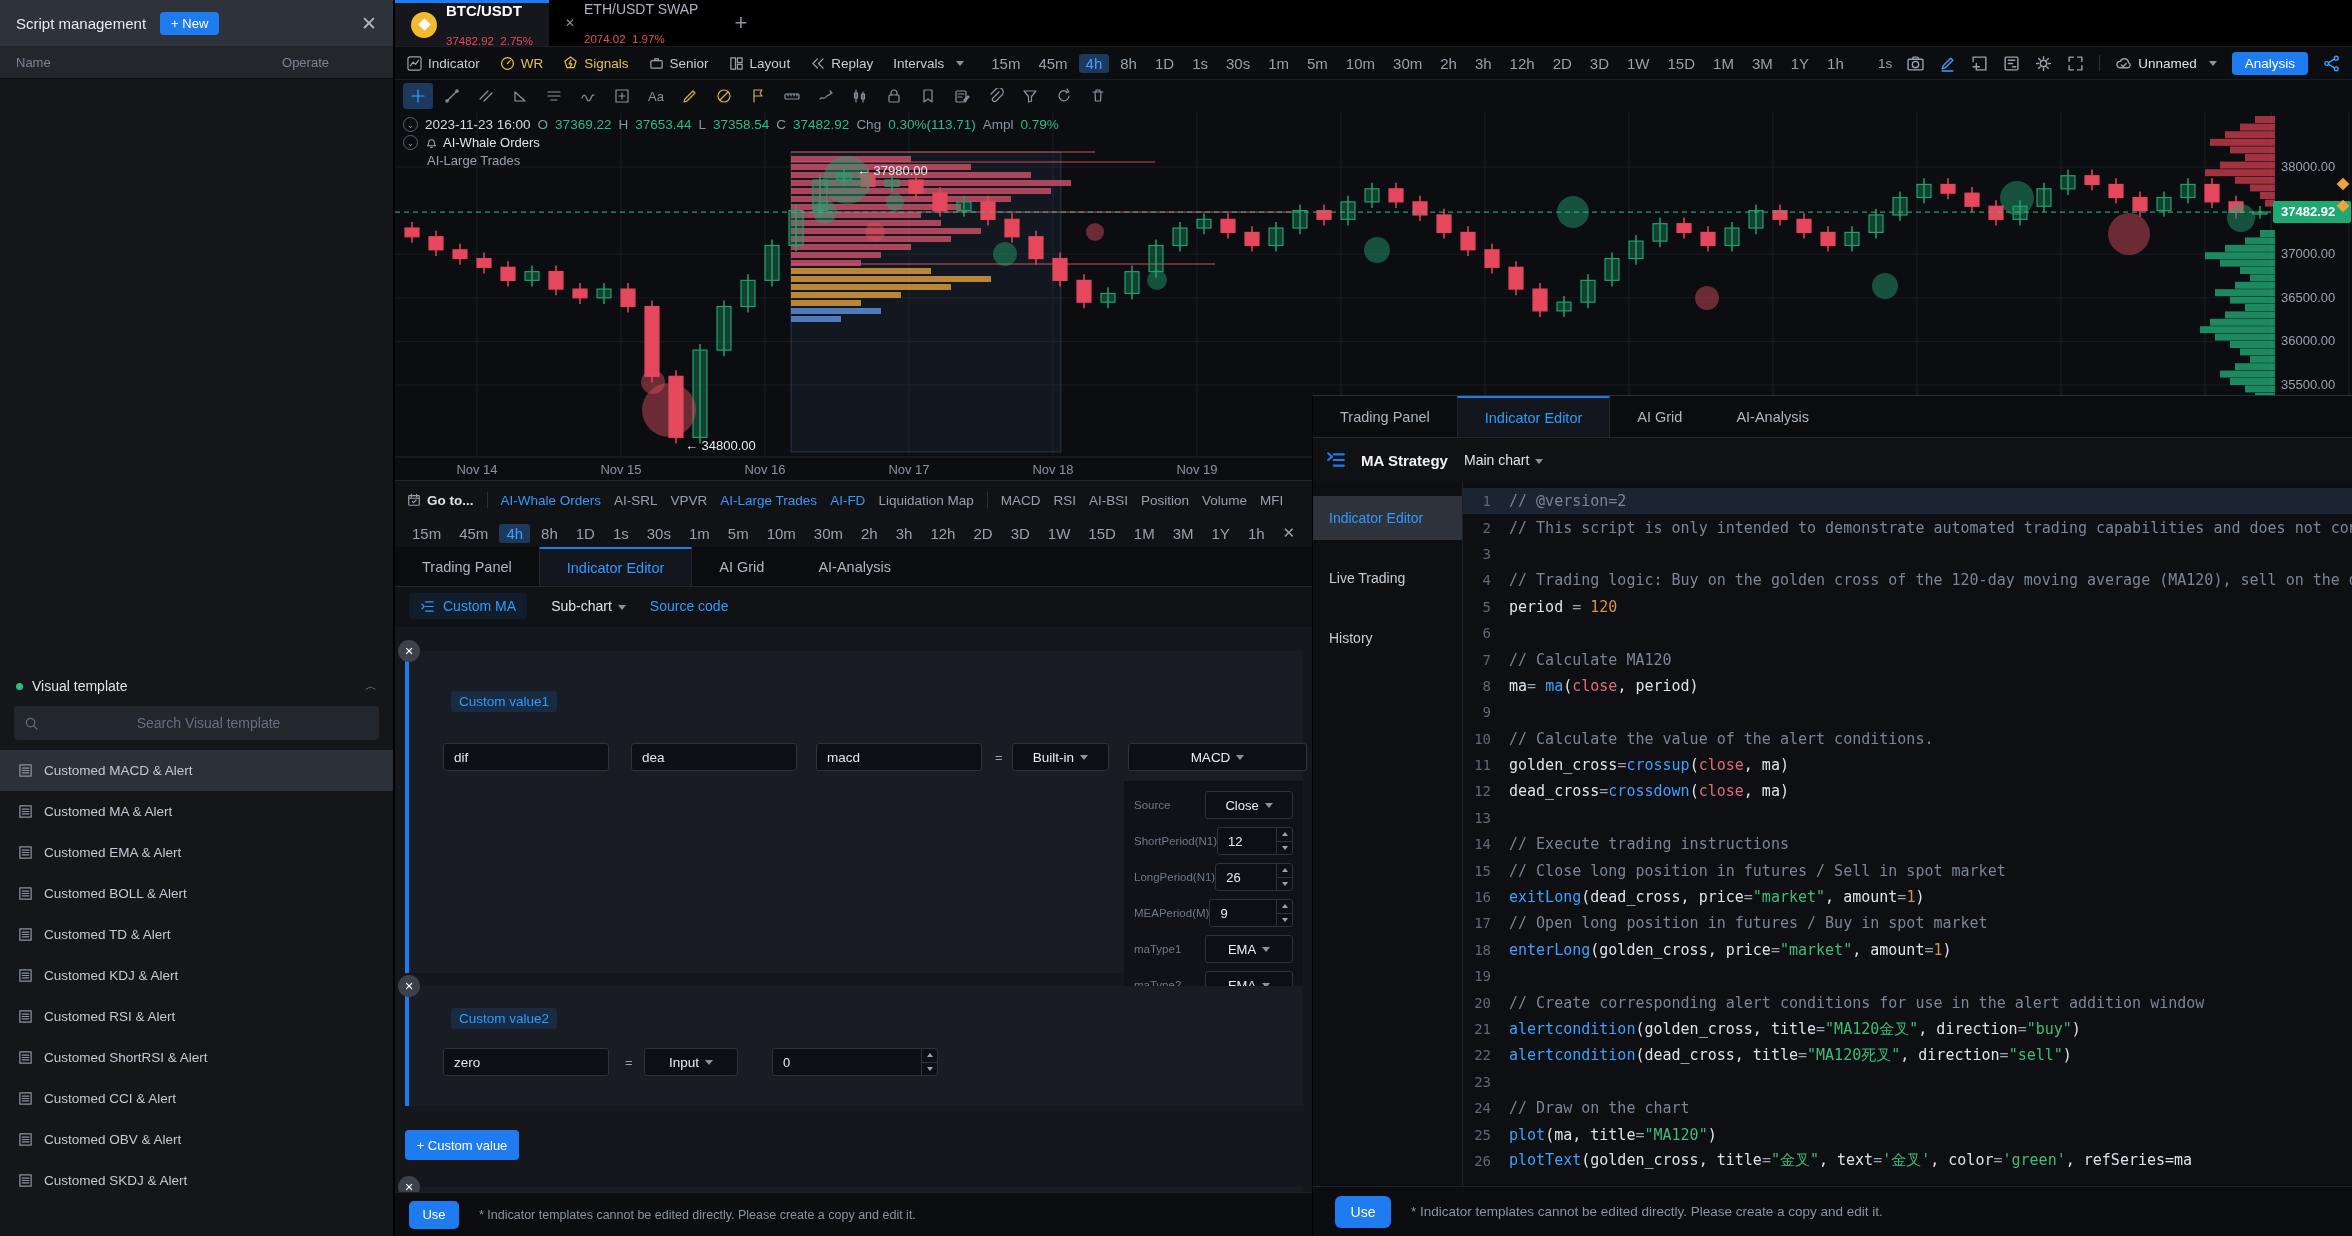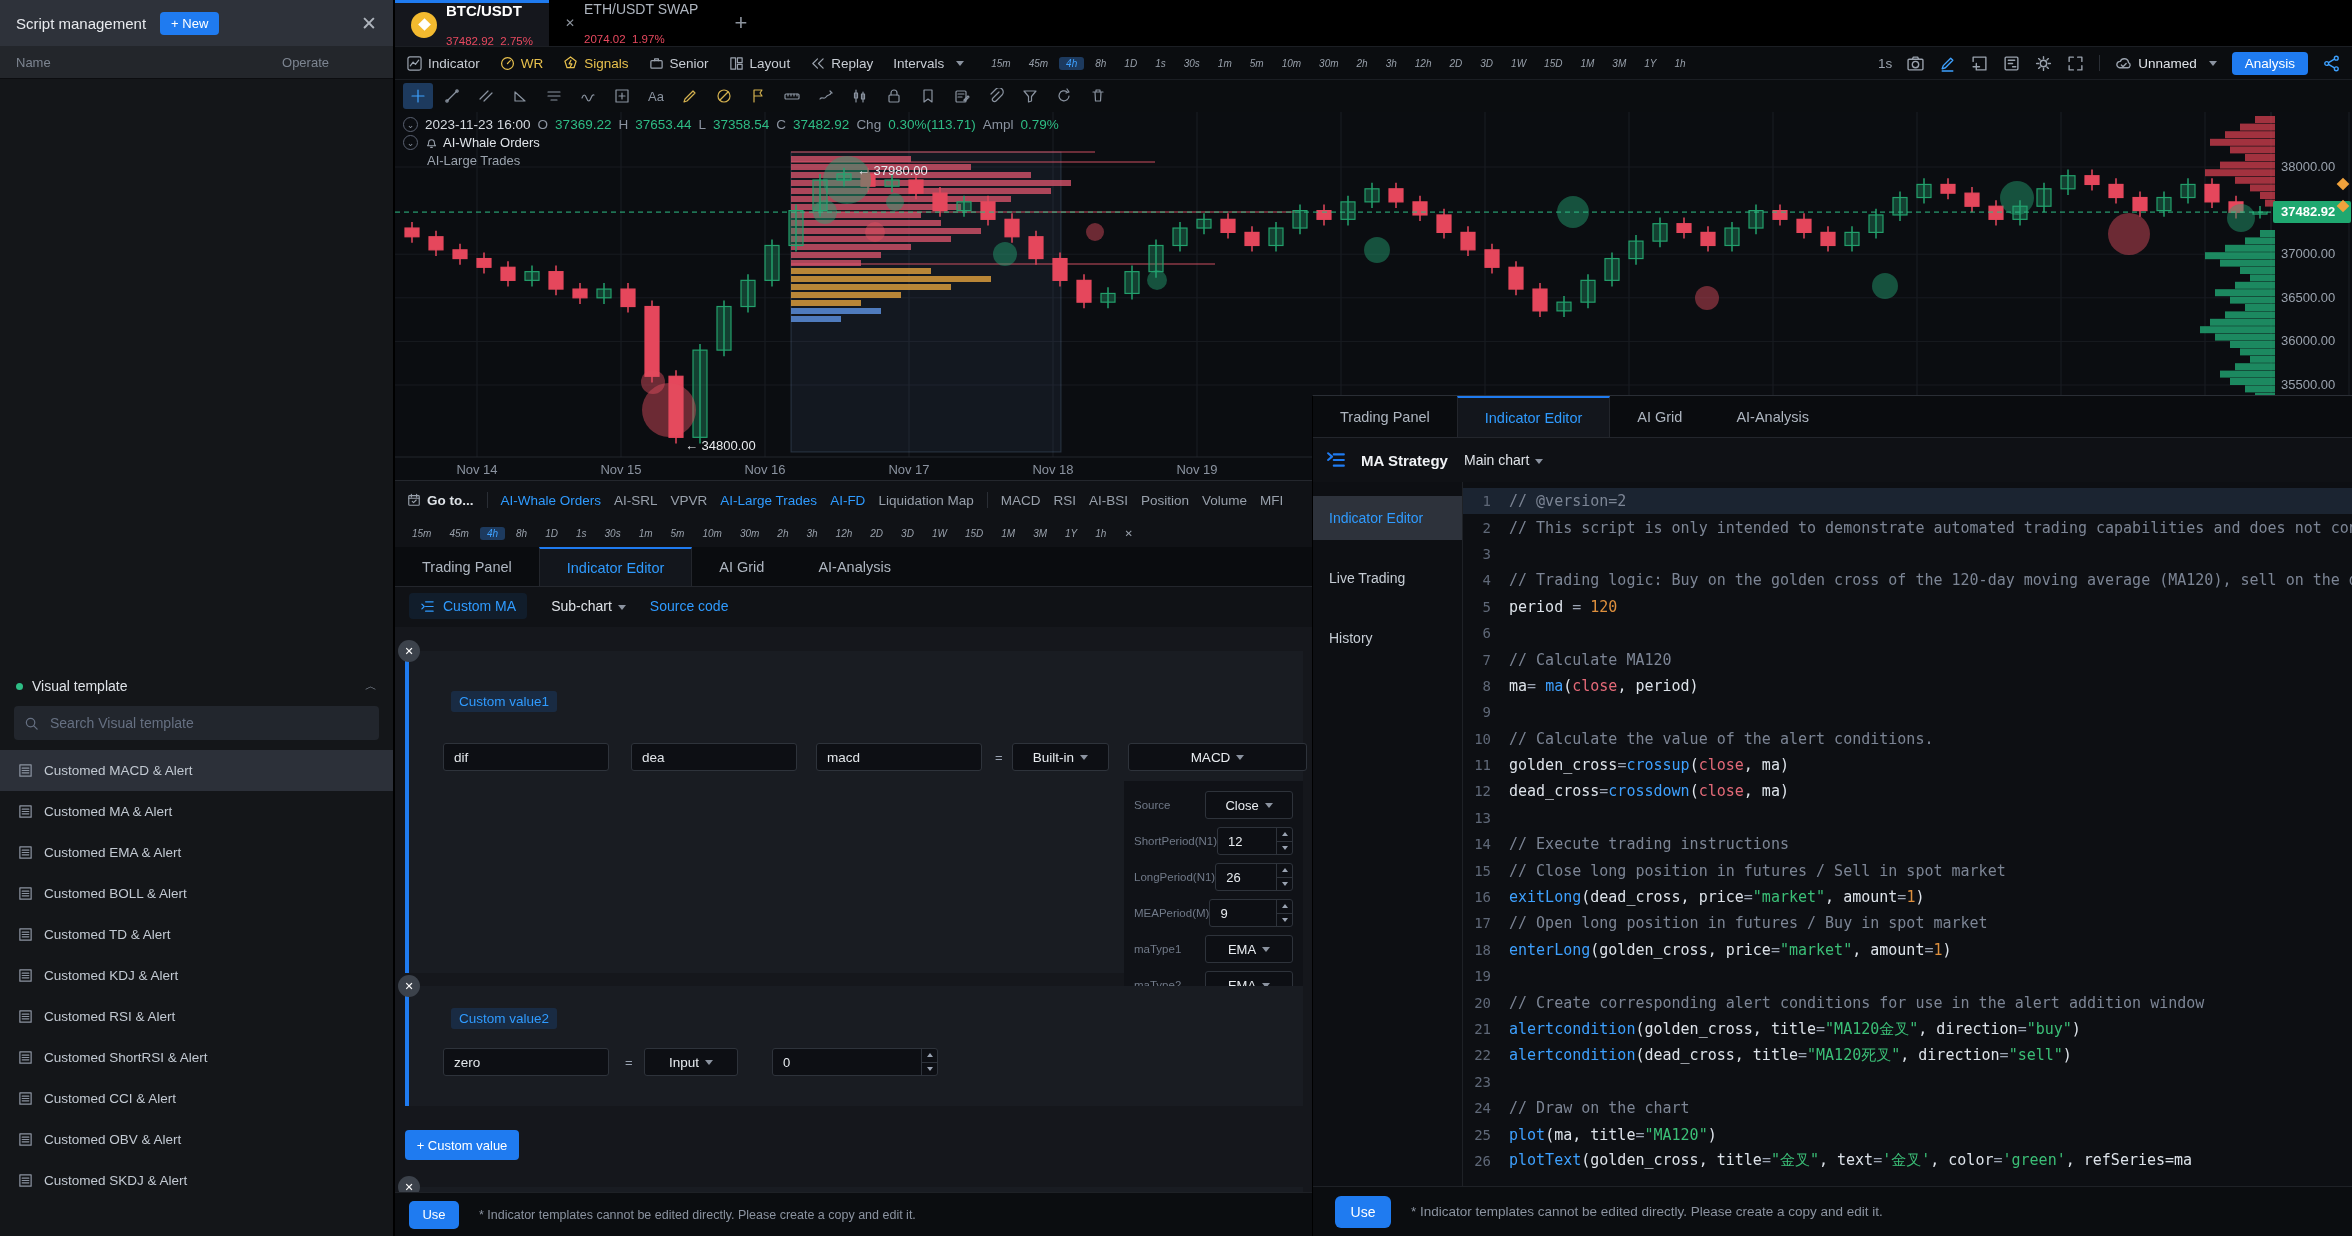--- a/index.html
+++ b/index.html
@@ -13,21 +13,21 @@
   .sb-header{height:46px;background:#2e323a;display:flex;align-items:center;padding:0 16px;gap:14px;justify-content:flex-end;}
   .sb-title{color:#e8eaee;font-size:15px;}
   .btn-new{background:#1f7bf0;color:#fff;font-size:13px;border-radius:4px;padding:4px 11px;cursor:pointer;}
   .sb-close{margin-left:auto;color:#aeb4bc;font-size:19px;cursor:pointer;}
   .sb-cols{height:33px;background:#23262b;display:flex;align-items:center;justify-content:space-between;padding:0 64px 0 16px;color:#7d8591;font-size:13px;border-bottom:1px solid #0c0d10;}
   .vt{position:absolute;top:668px;left:0;right:0;bottom:0;}
   .vt-head{display:flex;align-items:center;gap:9px;height:36px;padding:0 16px;color:#dfe3e8;font-size:14px;}
   .vt-dot{width:7px;height:7px;border-radius:50%;background:#2ebd85;}
   .vt-col{margin-left:auto;color:#8b93a0;font-size:12px;}
   .vt-search{margin:2px 14px 10px;height:34px;background:#22262d;border-radius:4px;display:flex;align-items:center;padding:0 10px;gap:9px;color:#667082;}
-  .vt-search input{background:transparent;border:0;outline:0;color:#aeb5bf;font-size:14px;width:100%;font-family:inherit;}
+  .vt-search input{background:transparent;border:0;outline:0;color:#aeb5bf;font-size:14px;width:100%;font-family:inherit;text-align:center;}
   .vt-search input::placeholder{color:#667082;}
   .tpl-item{height:41px;display:flex;align-items:center;gap:11px;padding:0 18px;font-size:13.5px;color:#c2c9d2;cursor:pointer;}
   .tpl-item.active{background:#2c3039;}
   .tpl-item .ico{color:#8b93a0;}
   
   .main{position:absolute;left:395px;top:0;right:0;height:1236px;}
   .tabbar{height:46px;background:#000;display:flex;align-items:stretch;}
   .symtab{display:flex;align-items:center;gap:9px;padding:0 16px;cursor:pointer;}
   .symtab.active{background:#15171d;border-top:3px solid #1f7bf0;}
   .symlogo{width:26px;height:26px;border-radius:50%;background:#f3ba2f;display:flex;align-items:center;justify-content:center;}
@@ -36,21 +36,21 @@
   .symname.dim{color:#aeb5bf;font-weight:normal;font-size:14px;}
   .symprice{font-size:11.5px;color:#e8495f;margin-top:16px;}
   .symx{color:#8d949e;font-size:12px;}
   .tab-add{color:#8d949e;font-size:22px;display:flex;align-items:center;padding:0 20px;cursor:pointer;}
   .toolbar{height:33px;background:#0b0d10;border-top:1px solid #1b1e23;display:flex;align-items:center;padding:0 12px;gap:20px;font-size:13.5px;color:#c8cdd4;}
   .tbtn{display:flex;align-items:center;gap:6px;cursor:pointer;}
   .tbtn .ico{color:#9aa2ad;}
   .yellow{color:#e8c14d;}
   .yellow .ico{color:#e8c14d;}
   .tfs{display:flex;align-items:center;gap:4px;}
-  .tf{padding:1px 7px;border-radius:3px;color:#98a0ab;font-size:10px;cursor:pointer;font-style:italic;}
+  .tf{padding:1px 7px;border-radius:3px;color:#98a0ab;font-size:15px;cursor:pointer;}
   .tf.active{background:#1d3a5e;color:#3ea1ff;}
   .tb-right{margin-left:auto;display:flex;align-items:center;gap:15px;color:#9aa2ad;}
   .vdiv{width:1px;height:16px;background:#2a2e35;}
   .btn-analysis{background:#1f7bf0;color:#fff;border-radius:4px;padding:4px 13px;font-size:13.5px;cursor:pointer;}
   .blue-ico{color:#3ea1ff !important;}
   .drawbar{height:33px;background:#0b0d10;border-top:1px solid #1b1e23;display:flex;align-items:center;gap:4px;padding:0 8px;}
   .dtool{width:30px;height:26px;border-radius:3px;display:flex;align-items:center;justify-content:center;color:#8a93a0;cursor:pointer;font-size:13px;}
   .dtool.active{background:#1d3a5e;color:#3ea1ff;}
   .dtool.yl{color:#d4b14f;}
   

